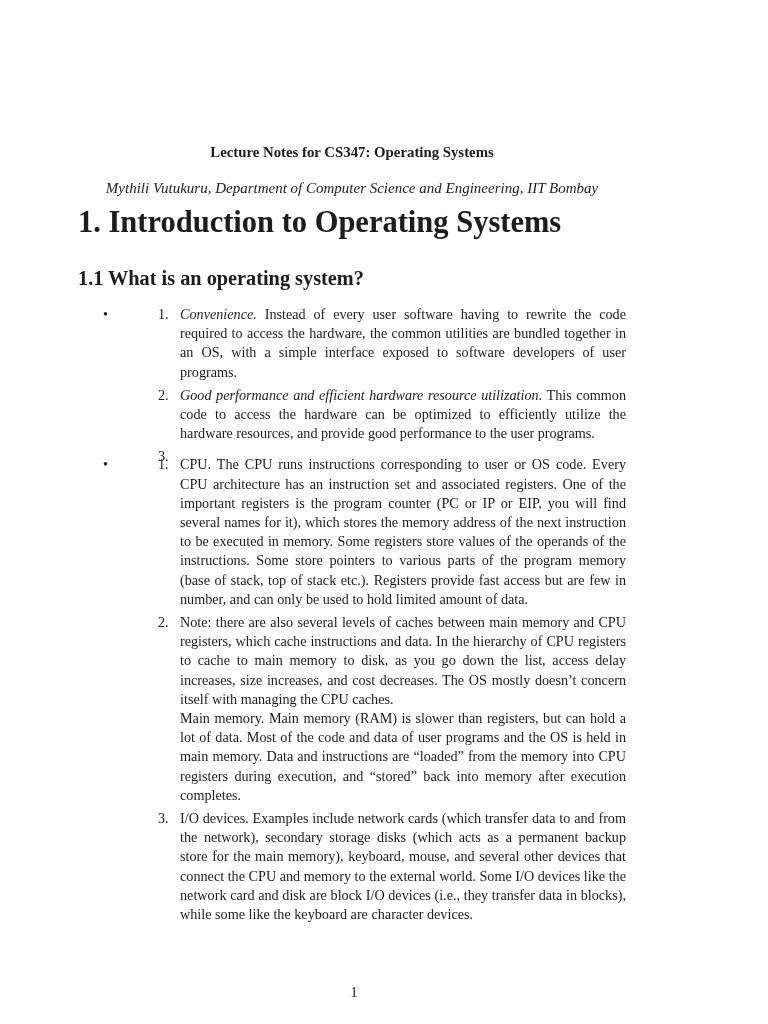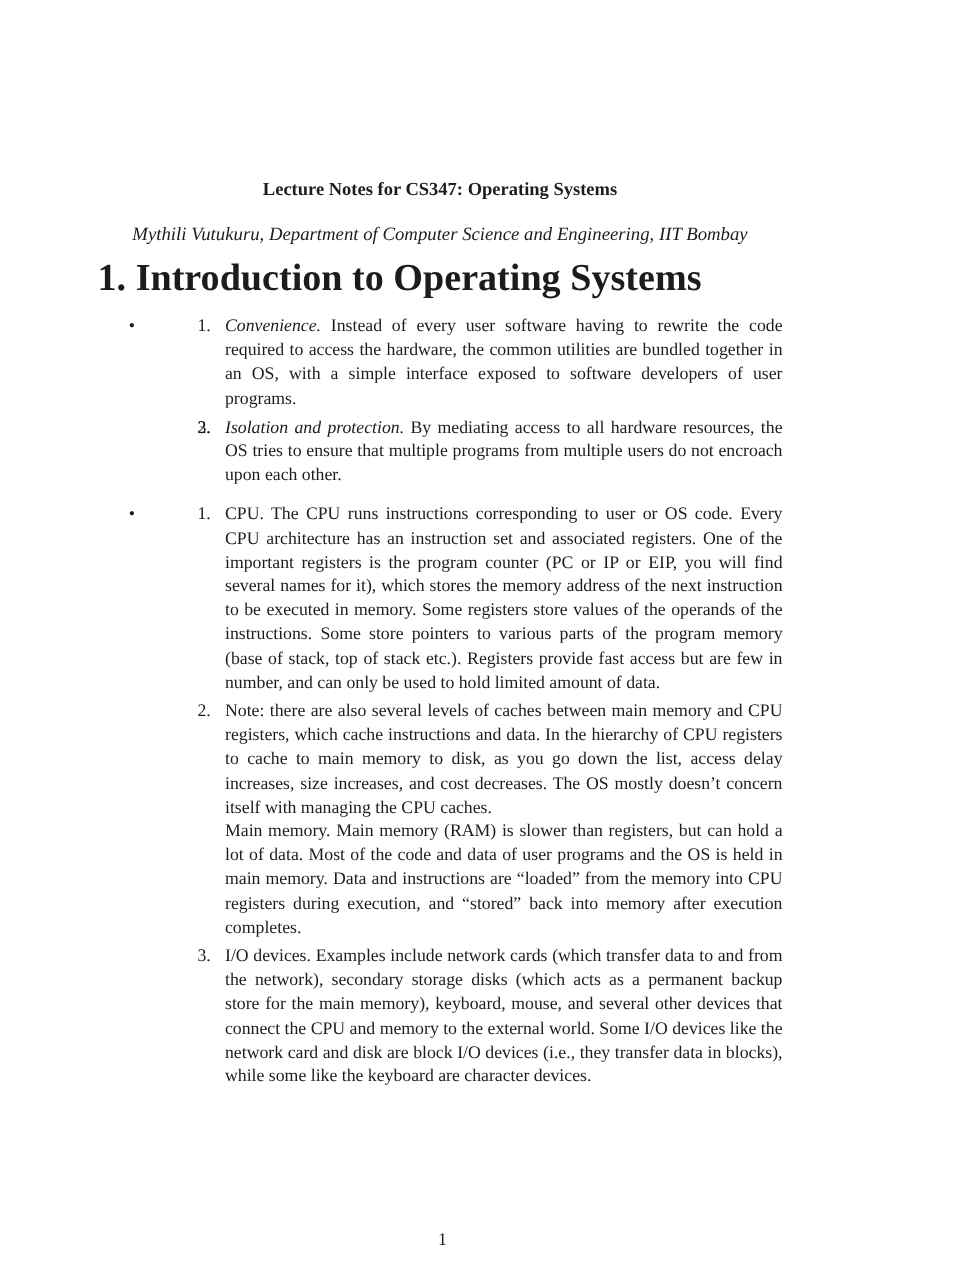--- a/index.html
+++ b/index.html
@@ -100,38 +100,39 @@
 
 <div class="page">
   <div class="content">
 
     <div class="doc-header">
       <div class="course">Lecture Notes for CS347: Operating Systems</div>
       <div class="author">Mythili Vutukuru, Department of Computer Science and Engineering, IIT Bombay</div>
     </div>
 
     <h1 class="chapter">1. Introduction to Operating Systems</h1>
+    <h2 class="section">1.1 What is an operating system?</h2>
 
     <div class="b-item">
       <span class="b-mark">•</span>
       <div class="b-body">
         <div class="n-list">
 
           <div class="n-item">
             <span class="n-num">1.</span>
             <p class="para"><em class="lead">Convenience.</em> <span>Instead of every user software having to rewrite the code required to access the hardware, the common utilities are bundled together in an OS, with a simple interface exposed to software developers of user programs.</span></p>
           </div>
 
           <div class="n-item">
             <span class="n-num">2.</span>
+            <p class="para"><em class="lead">Good performance and efficient hardware resource utilization.</em> <span>This common code to access the hardware can be optimized to efficiently utilize the hardware resources, and provide good performance to the user programs.</span></p>
           </div>
 
           <div class="n-item">
             <span class="n-num">3.</span>
-            <p class="para"><em class="lead">Isolation and protection.</em> <span>By mediating access to all hardware resources, the OS tries to ensure that multiple programs from multiple users do not encroach upon each other.</span></p>
           </div>
 
         </div>
       </div>
     </div>
 
     <div class="b-item">
       <span class="b-mark">•</span>
       <div class="b-body">
         <div class="n-list">

